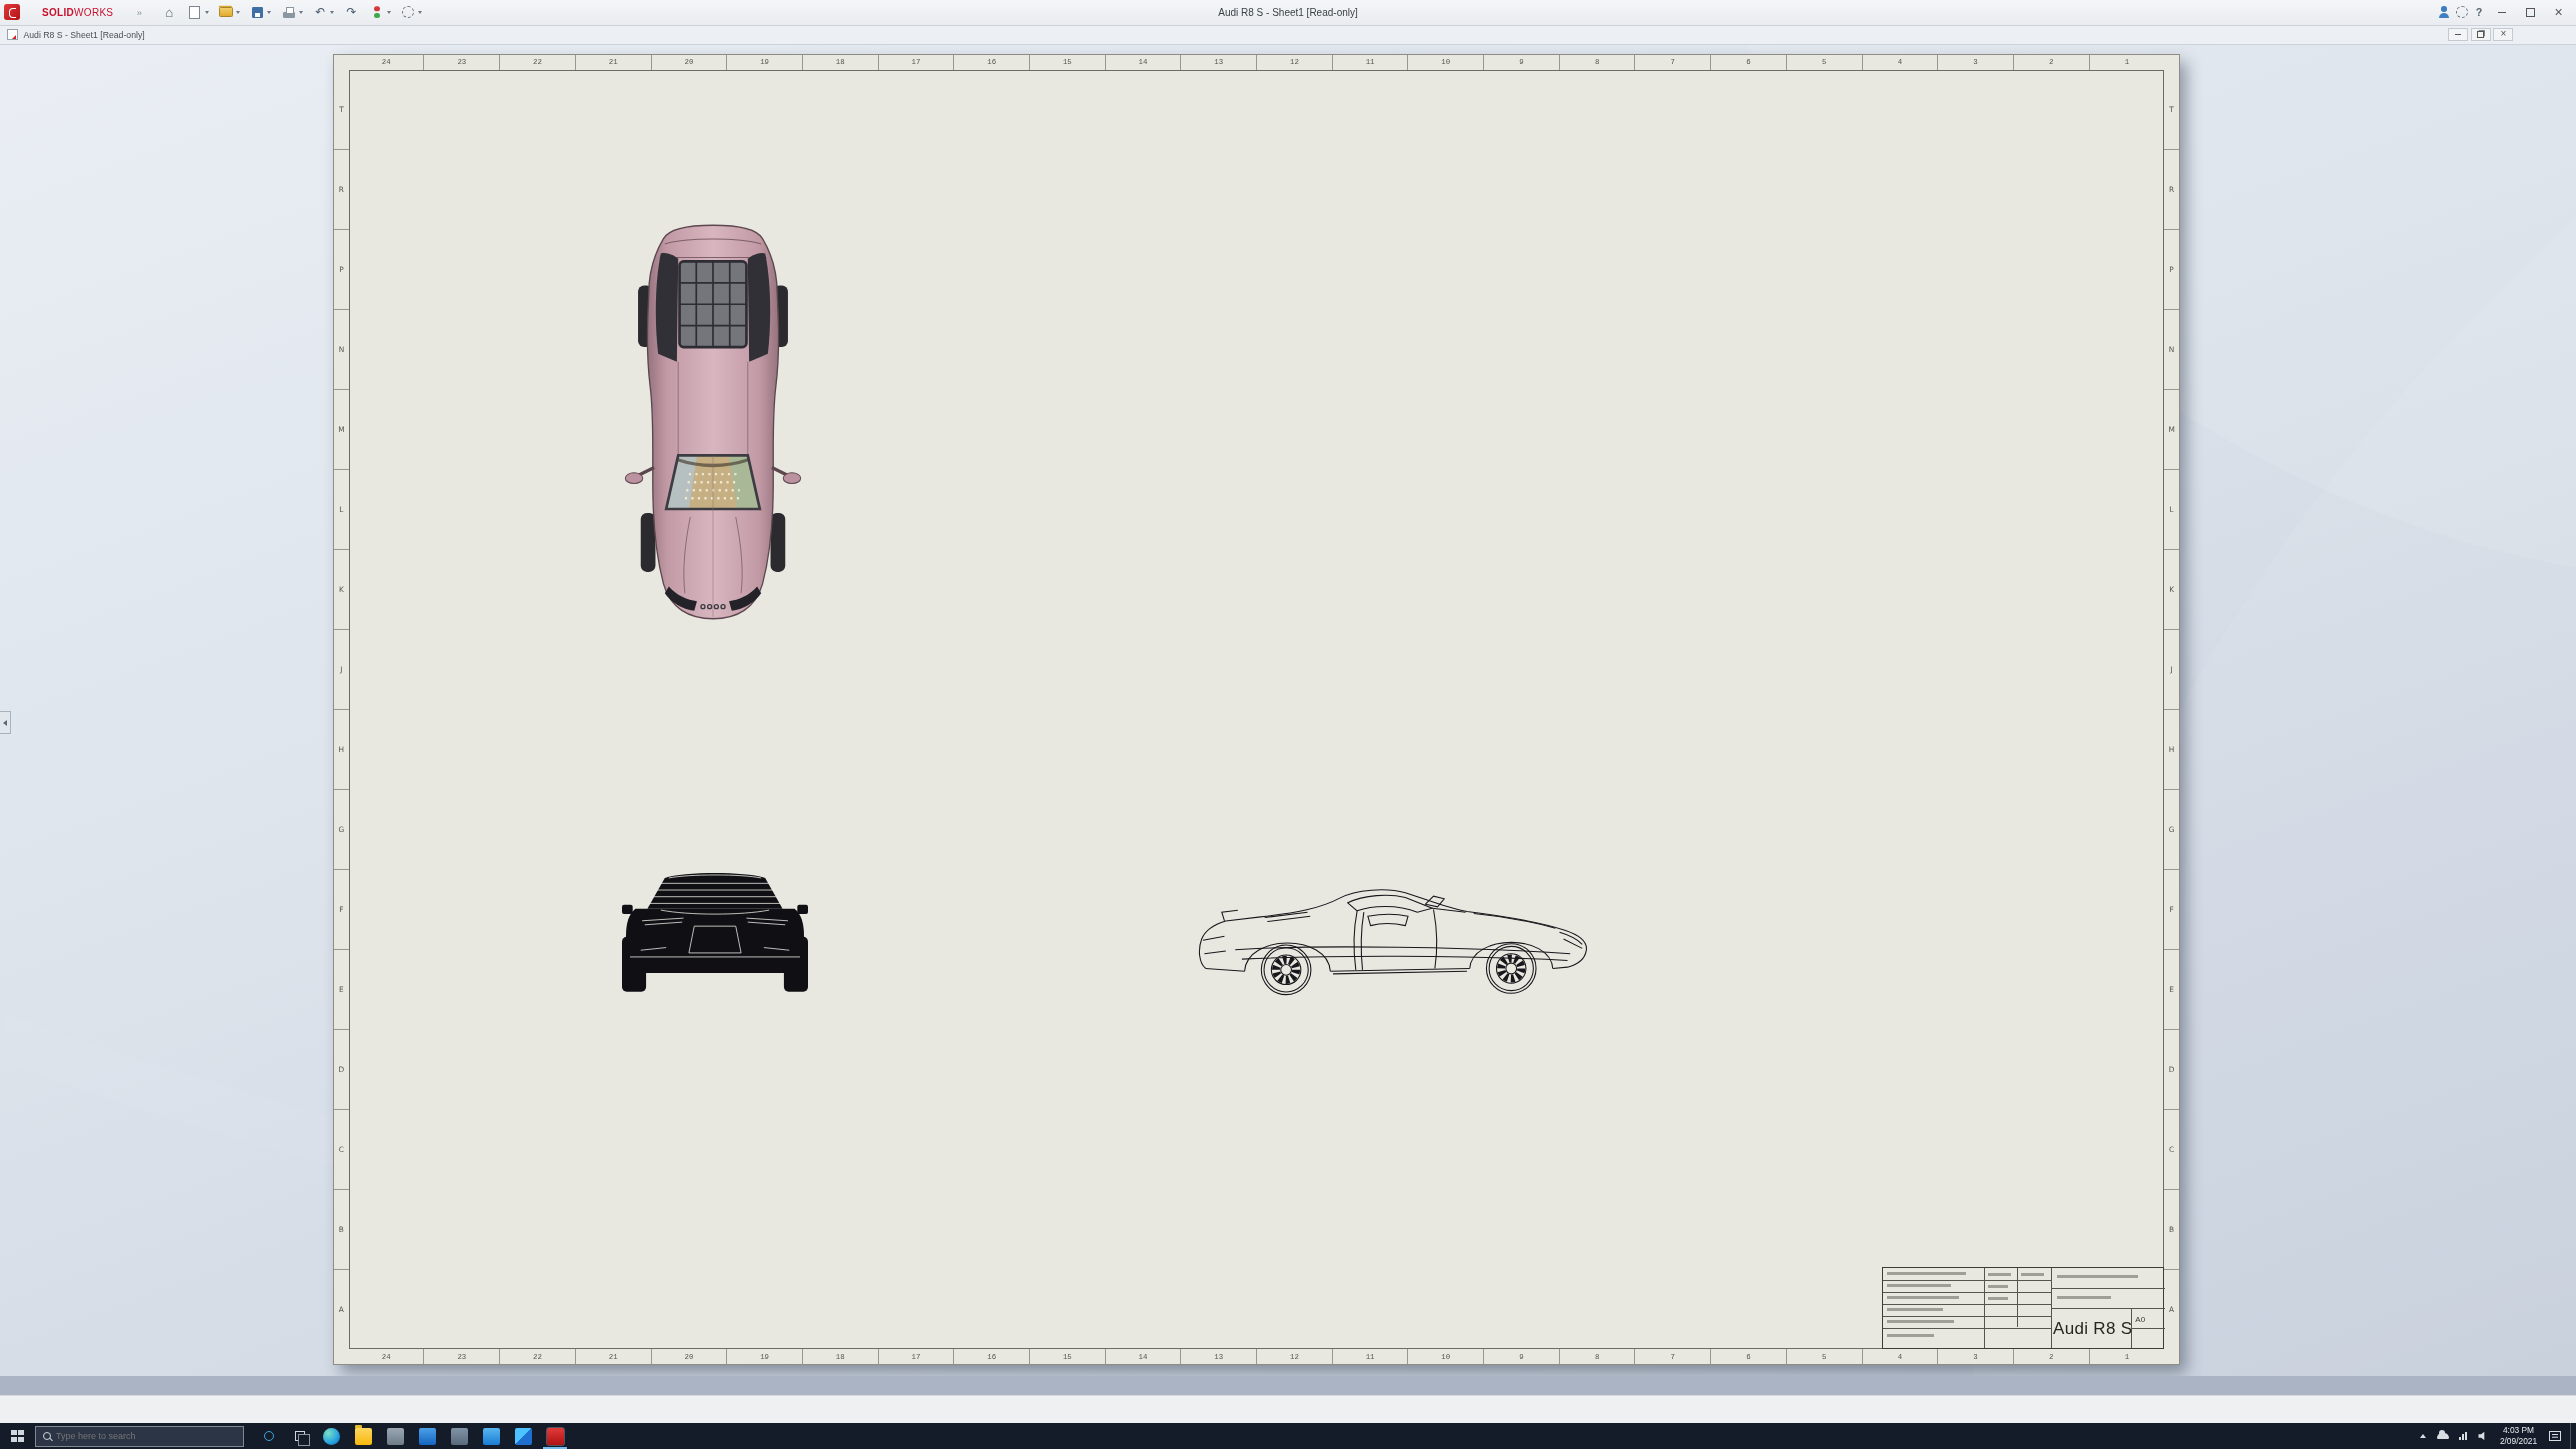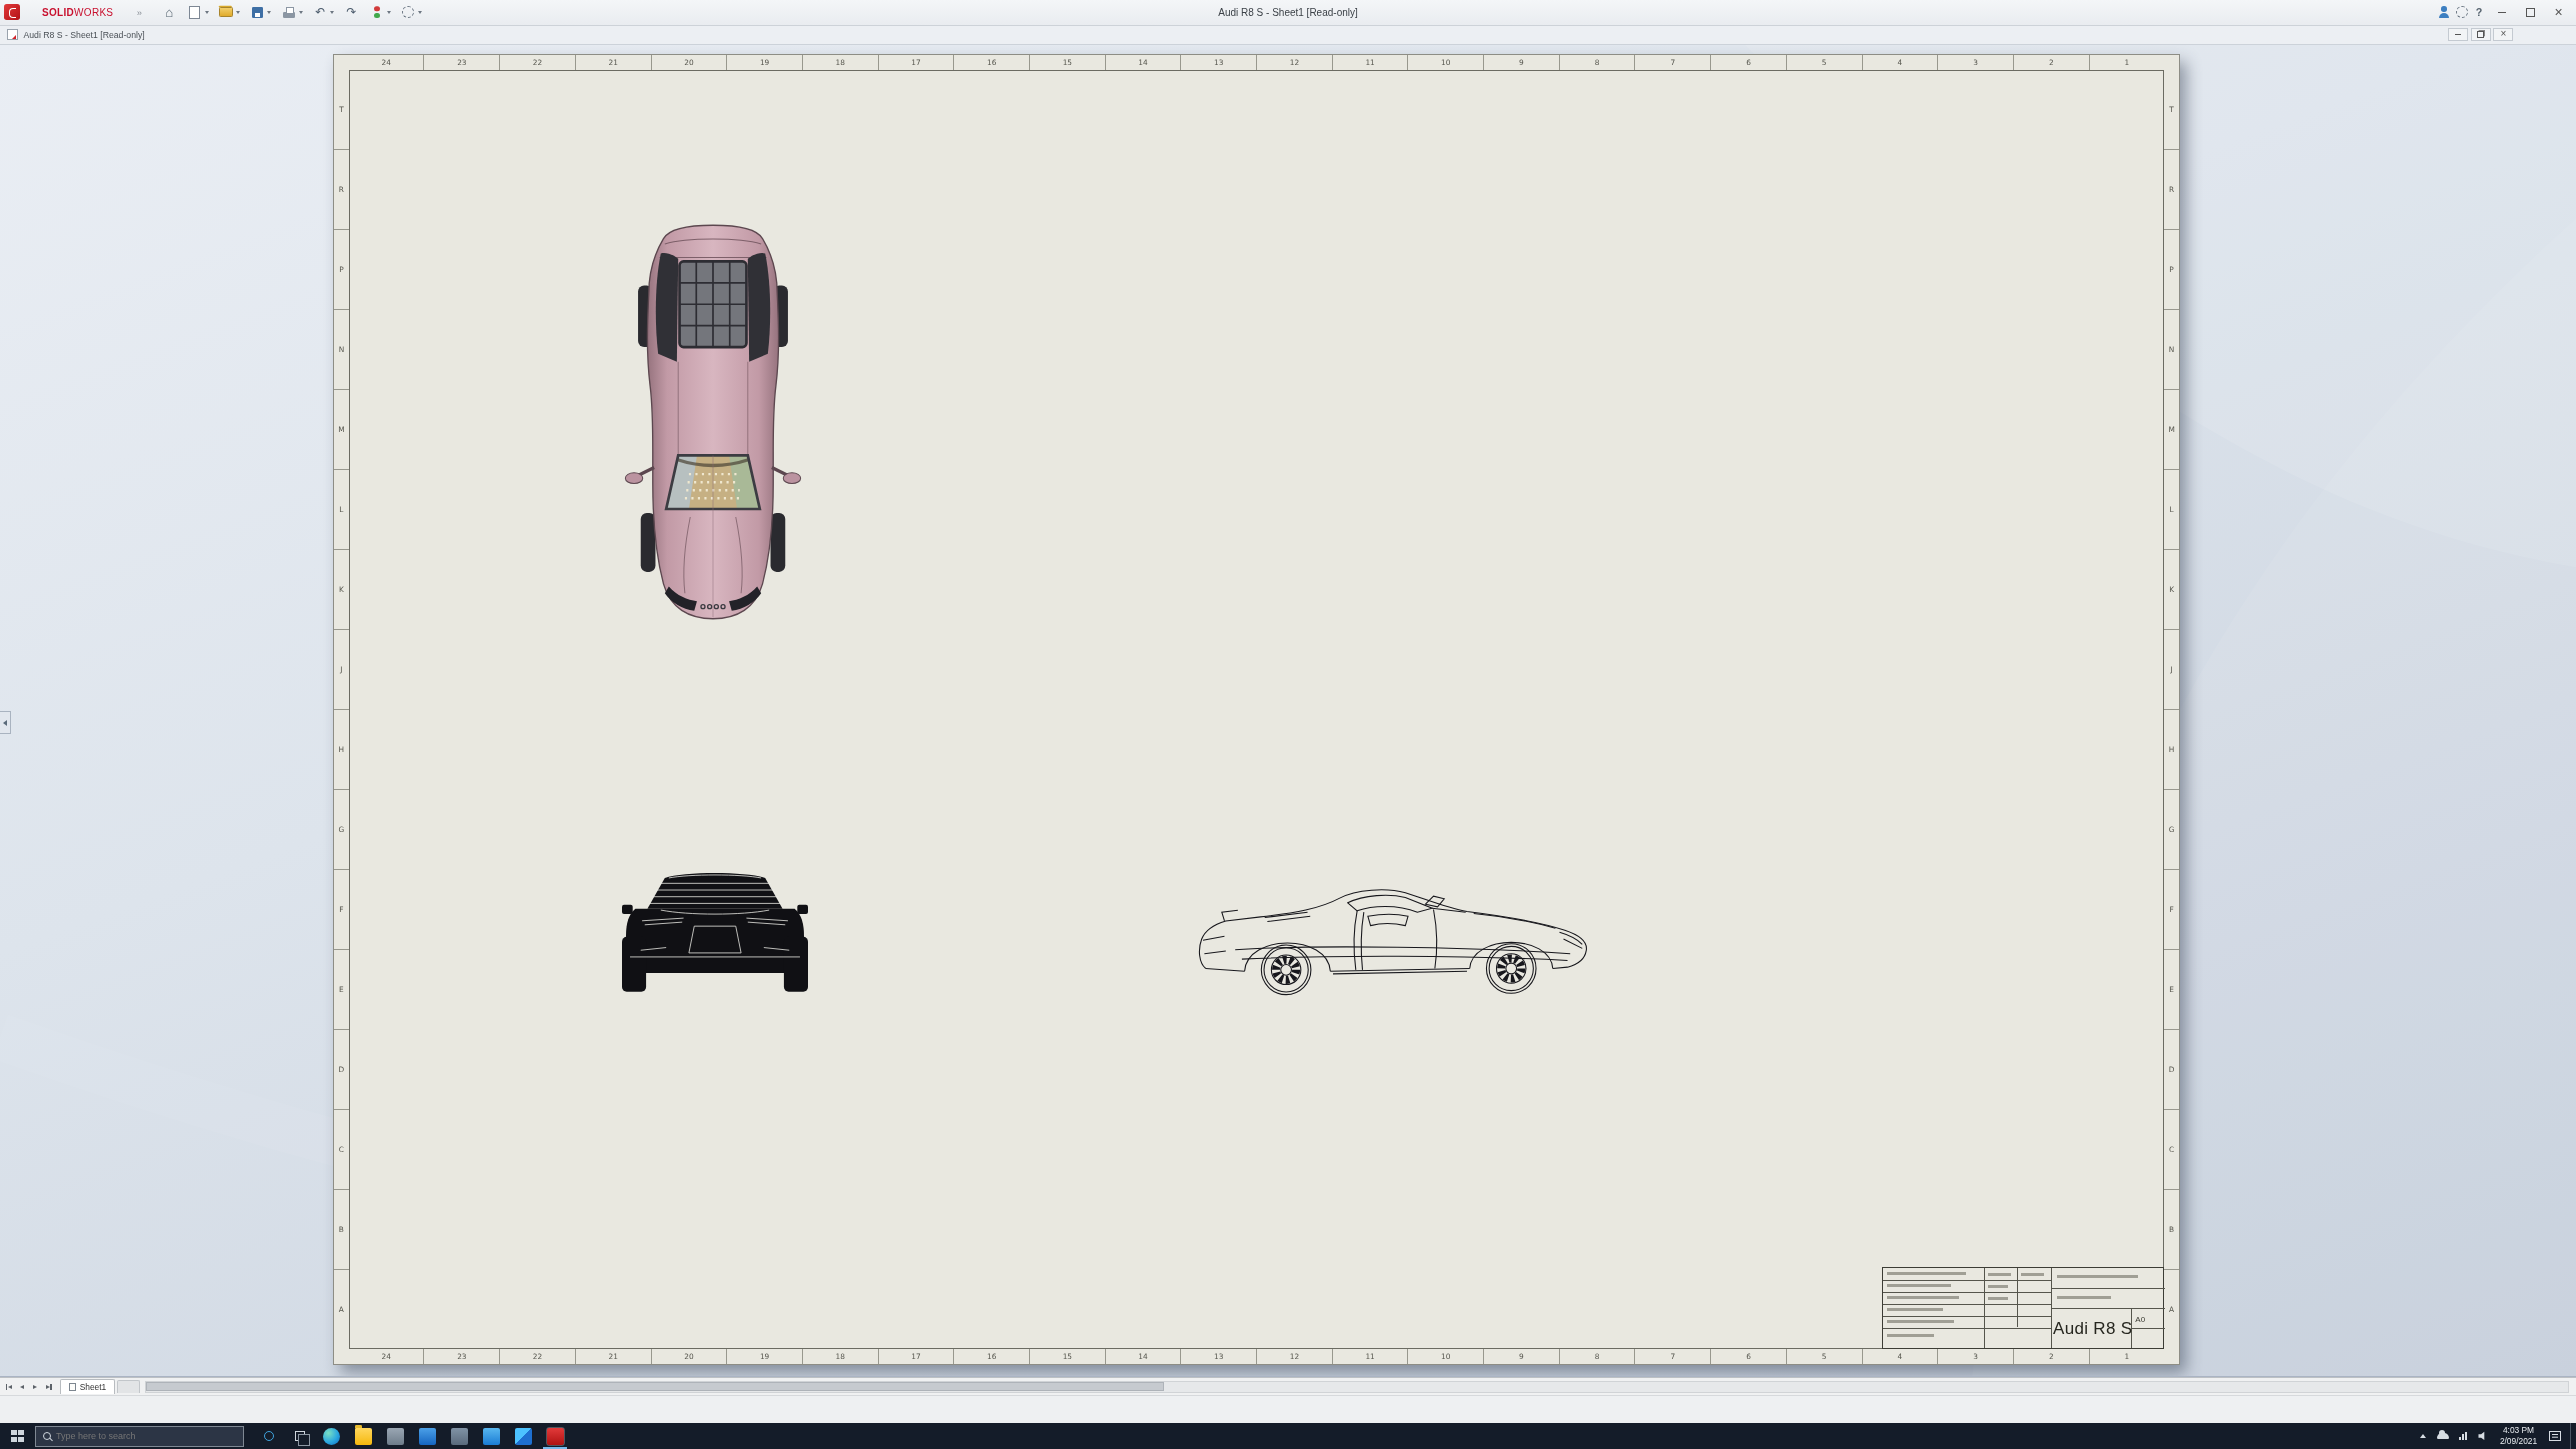--- a/index.html
+++ b/index.html
@@ -76,21 +76,21 @@
   .sheet { position:absolute; left:333px; top:10px; width:1847px; height:1311px; background:#e9e8e0;
     border:0.7px solid #8d8d85; box-shadow:6.7px 8px 14.8px rgba(40,50,70,0.45); }
   .inner-border { position:absolute; left:14.8px; top:14.8px; right:14.8px; bottom:14.8px; border:1px solid #6b6b62; pointer-events:none; }
   .zone { position:absolute; display:flex; }
   .zt { left:14.8px; right:14.8px; top:0; height:14.8px; flex-direction:row; }
   .zb { left:14.8px; right:14.8px; bottom:0; height:14.8px; flex-direction:row; }
   .zl { top:14.8px; bottom:14.8px; left:0; width:14.8px; flex-direction:column; }
   .zr { top:14.8px; bottom:14.8px; right:0; width:14.8px; flex-direction:column; }
   .zc { flex:1; display:flex; align-items:center; justify-content:center; font-size:7.4px; color:#55554d;
     font-family:"DejaVu Sans", sans-serif; }
-  .zt .zc, .zb .zc { border-right:0.7px solid #98988e; }
+  .zt .zc, .zb .zc { border-right:0.7px solid #98988e;font-family:Liberation Mono, monospace; }
   .zt .zc:last-child, .zb .zc:last-child { border-right:none; }
   .zl .zc, .zr .zc { border-bottom:0.7px solid #98988e; }
   .zl .zc:last-child, .zr .zc:last-child { border-bottom:none; }
 
   .dview { position:absolute; }
   .v-top { left:288px; top:166px; width:182px; height:402px; }
   .v-front { left:288px; top:812px; width:186px; height:129px; }
   .v-side { left:861px; top:814px; width:402px; height:138px; }
 
   
@@ -481,42 +481,20 @@
         <div class="sm" style="left:174px; top:6.7px; width:81px"></div>
         <div class="sm" style="left:174px; top:28px; width:54px"></div>
         <div class="tb-title">Audi R8 S</div>
         <div class="tb-size">A0</div>
       </div>
     </div>
 
     <div class="collapse-arrow"></div>
   </div>
 
-  <div class="tabbar">
-    <span class="navbtn endcap-l">
-        <span class="tri-l"></span>
-      </span>
-    <span class="navbtn">
-        <span class="tri-l"></span>
-      </span>
-    <span class="navbtn">
-        <span class="tri-r"></span>
-      </span>
-    <span class="navbtn endcap">
-        <span class="tri-r"></span>
-      </span>
-    <div class="sheettab">
-      <span class="pg"></span>
-      <span>Sheet1</span>
-    </div>
-    <div class="stubtab"></div>
-    <div class="hscroll">
-      <div class="thumb"></div>
-    </div>
-  </div>
 
   <div class="statusbar"></div>
 
   <div class="taskbar">
     <div class="startbtn">
       <span class="win-logo">
           <span></span>
           <span></span>
           <span></span>
           <span></span>

